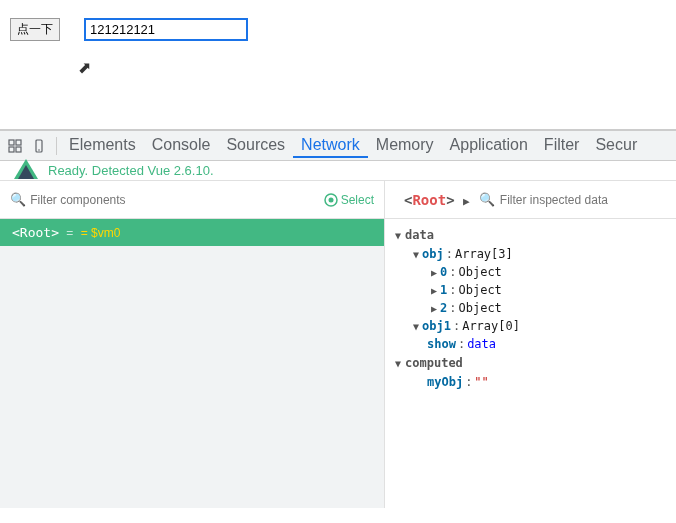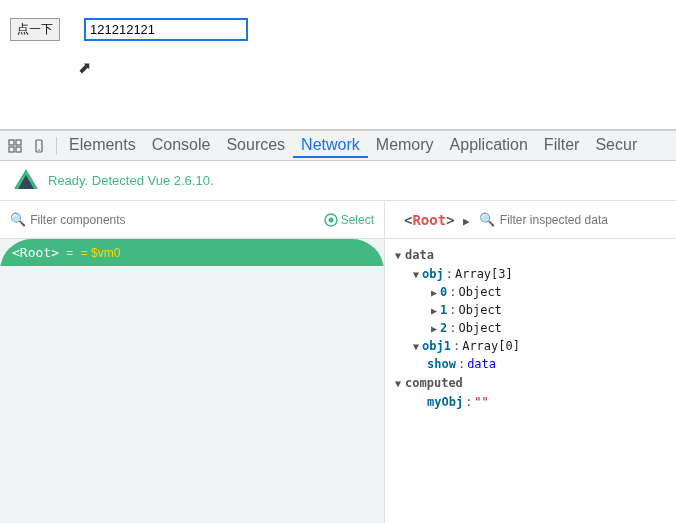--- a/index.html
+++ b/index.html
@@ -87,21 +87,21 @@
       border-bottom: 2px solid #1a73e8;
     }
 
     
     .vue-bar {
       background: #fff;
       display: flex;
       align-items: center;
       padding: 6px 12px;
       border-bottom: 1px solid #e0e0e0;
-      height: 40px;
+      height: 20px;
     }
 
     .vue-logo {
       width: 28px;
       height: 28px;
       margin-right: 8px;
     }
 
     .vue-status {
       font-size: 13px;
@@ -157,21 +157,20 @@
 
     .select-btn .select-icon {
       width: 14px;
       height: 14px;
       margin-right: 3px;
     }
 
     .component-list {
       flex: 1;
       overflow-y: auto;
-      border-radius: 32px;
     }
 
     .component-item {
       display: flex;
       align-items: center;
       padding: 6px 12px;
       cursor: pointer;
       font-size: 12px;
     }
 

